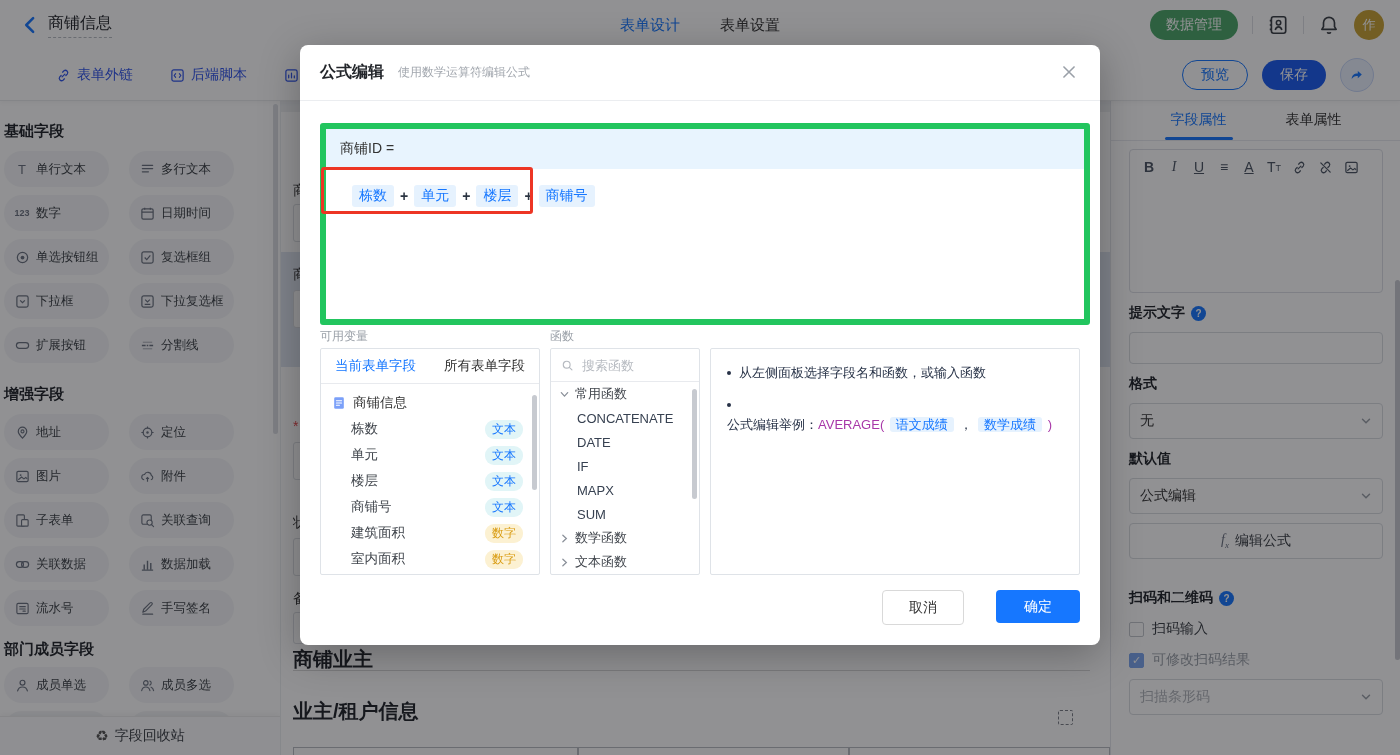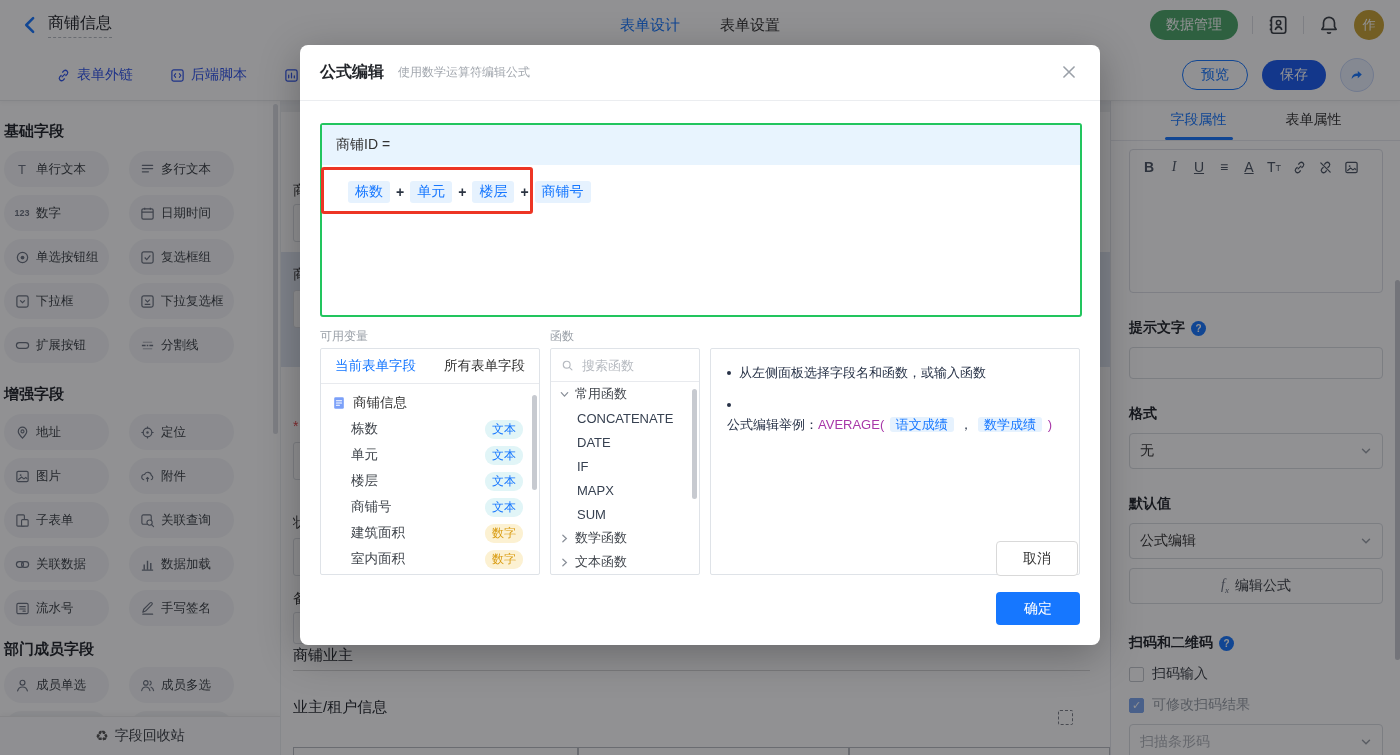--- a/index.html
+++ b/index.html
@@ -49,41 +49,41 @@
 
   
   .canvas{position:absolute;left:280px;top:100px;width:830px;height:655px;background:#eef0f3;overflow:hidden;}
   .paper{position:absolute;left:0;top:12px;width:830px;height:643px;background:#fff;}
   .cv-label{position:absolute;left:13px;font-size:14px;color:#333;}
   .cv-input{position:absolute;left:13px;width:760px;height:36px;background:#fff;border:1px solid #dcdfe4;border-radius:3px;}
   .cv-selected{position:absolute;left:0;width:830px;height:115px;background:#dfe5f0;}
   .req{color:#e5484d;margin-right:2px;}
   .cv-chip-green{position:absolute;left:7px;top:9px;width:26px;height:18px;background:#57b75c;border-radius:3px;}
   .cv-divider{position:absolute;left:13px;width:797px;height:1px;background:#d8d8d8;}
-  .cv-sec{position:absolute;left:13px;font-size:15px;font-weight:400;color:#1f2329;}
+  .cv-sec{position:absolute;left:13px;font-size:20px;font-weight:700;color:#1f2329;}
   .corner-ic{position:absolute;width:13px;height:13px;border:1px dashed #7a7f87;border-radius:2px;}
   .cv-cell{position:absolute;top:647px;height:12px;background:#fdfdfd;border:1px solid #b9bcc1;}
 
   
   .rightpanel{position:absolute;left:1110px;top:100px;width:290px;height:655px;background:#fff;border-left:1px solid #e4e6eb;z-index:5;}
   .rp-tabs{height:40px;display:flex;align-items:center;justify-content:space-around;padding:0 30px;border-bottom:1px solid #e8eaee;}
   .rp-tab{font-size:14px;color:#333;position:relative;height:40px;display:flex;align-items:center;cursor:pointer;}
   .rp-tab.active{color:#1677ff;}
   .rp-tab.active::after{content:"";position:absolute;left:-6px;right:-6px;bottom:0;height:3px;background:#1677ff;border-radius:2px;}
   .rp-body{padding:8px 18px 0;}
   .editor-box{border:1px solid #dcdfe6;border-radius:4px;height:142px;}
   .editor-tools{display:flex;align-items:center;gap:11px;padding:9px 12px 7px;}
   .tool{font-size:14px;color:#4b5563;cursor:pointer;min-width:14px;text-align:center;}
   .tool svg{width:15px;height:15px;}
   .t-bold{font-weight:bold;}
   .t-italic{font-style:italic;font-family:"Liberation Serif",serif;}
   .t-underline{text-decoration:underline;}
   .t-font-color{text-decoration:underline;}
   .t-font-size::after{content:"T";font-size:9px;vertical-align:1px;}
-  .rp-label{margin-top:26px;font-size:14px;font-weight:600;color:#1f2329;display:flex;align-items:center;gap:6px;}
+  .rp-label{margin-top:11px;font-size:14px;font-weight:600;color:#1f2329;display:flex;align-items:center;gap:6px;}
   .help-dot{width:15px;height:15px;border-radius:50%;background:#1677ff;color:#fff;font-size:10px;display:inline-flex;align-items:center;justify-content:center;cursor:pointer;}
   .rp-input{margin-top:10px;width:100%;height:32px;border:1px solid #d9dce1;border-radius:4px;background:#fff;box-sizing:border-box;padding:0 8px;font-size:13px;}
   .rp-select{margin-top:10px;height:34px;border:1px solid #d9dce1;border-radius:4px;display:flex;align-items:center;justify-content:space-between;padding:0 10px;font-size:14px;color:#333;cursor:pointer;background:#fff;}
   .rp-select .chev{width:12px;height:12px;color:#9aa0a8;}
   .rp-select.disabled{color:#b0b4ba;}
   .fx-btn{margin-top:9px;height:34px;border:1px solid #d9dce1;border-radius:4px;display:flex;align-items:center;justify-content:center;gap:6px;font-size:14px;color:#3a3f45;cursor:pointer;background:#fff;}
   .fx-g{font-family:"Liberation Serif",serif;font-style:italic;color:#6b7280;}
   .fx-g sub{font-size:9px;}
   .cb-row{margin-top:13px;display:flex;align-items:center;gap:8px;font-size:14px;color:#3a3f45;cursor:pointer;}
   .cb{width:15px;height:15px;border:1px solid #c3c7cd;border-radius:2px;background:#fff;box-sizing:border-box;flex:none;}
@@ -93,21 +93,21 @@
 
   
   .dim{position:absolute;inset:0;background:rgba(10,12,16,0.45);z-index:40;}
 
   
   .modal{position:absolute;left:300px;top:45px;width:800px;height:600px;background:#fff;border-radius:8px;box-shadow:0 10px 40px rgba(0,0,0,.28);z-index:50;}
   .m-header{height:55px;display:flex;align-items:center;border-bottom:1px solid #ebedf0;padding:0 20px;}
   .m-title{font-size:16px;font-weight:bold;color:#23262b;}
   .m-sub{margin-left:14px;font-size:12px;color:#a2a7ae;}
   .m-close{position:absolute;right:22px;top:18px;width:18px;height:18px;color:#9aa0a8;cursor:pointer;}
-  .formula-box{position:absolute;left:20px;top:78px;width:758px;height:190px;border:2px solid #22c55e;border-radius:3px;background:#fff;cursor:text;}
+  .formula-box{position:absolute;left:20px;top:78px;width:758px;height:190px;border:6px solid #22c55e;border-radius:3px;background:#fff;cursor:text;}
   .f-band{height:40px;background:#e8f4fe;display:flex;align-items:center;padding:0 14px;font-size:14px;color:#333;}
   .chip-row{display:flex;align-items:center;margin:16px 0 0 26px;}
   .chip{background:#e6f2fe;color:#1677ff;font-size:14px;padding:2px 7px;border-radius:3px;cursor:pointer;}
   .op{margin:0 6px;color:#2b3442;font-weight:600;font-size:14px;}
   .red-box{position:absolute;left:21px;top:122px;width:206px;height:41px;border:3px solid #ed3524;border-radius:3px;pointer-events:none;z-index:5;}
   .m-sec-label{position:absolute;font-size:12px;color:#9aa0a8;}
   .pane{position:absolute;top:303px;height:227px;border:1px solid #dfe3e8;border-radius:2px;background:#fff;box-sizing:border-box;overflow:hidden;}
   .var-pane{left:20px;width:220px;}
   .var-tabs{height:34px;display:flex;align-items:center;justify-content:space-around;border-bottom:1px solid #e8eaee;font-size:13.5px;}
   .var-tab{color:#333;cursor:pointer;}
@@ -126,21 +126,21 @@
   .fn-search input{border:none;outline:none;width:100%;font-size:13px;background:transparent;font-family:inherit;}
   .fn-search input::placeholder{color:#b6bac0;}
   .fgroup{display:flex;align-items:center;gap:5px;height:24px;padding:0 8px;font-size:13px;color:#40454c;cursor:pointer;}
   .fgroup .chev{width:11px;height:11px;color:#8a9099;}
   .fitem{height:24px;display:flex;align-items:center;padding-left:26px;font-size:13px;color:#374151;cursor:pointer;}
   .help-pane{left:410px;width:370px;padding:14px 16px;}
   .h-line{display:flex;align-items:flex-start;gap:8px;font-size:13px;color:#273247;margin-bottom:12px;line-height:20px;flex-wrap:wrap;}
   .h-bullet{width:4px;height:4px;border-radius:50%;background:#273247;margin-top:8px;flex:none;}
   .h-chip{background:#e6f2fe;color:#1677ff;padding:0 6px;border-radius:3px;margin:0 2px;}
   .h-fn{color:#a838a8;}
-  .m-footer{position:absolute;right:20px;bottom:20px;display:flex;gap:16px;flex-direction:column;}
+  .m-footer{position:absolute;right:20px;bottom:20px;display:flex;gap:32px;}
   .btn-cancel{width:80px;height:33px;border:1px solid #d9d9d9;border-radius:4px;background:#fff;font-size:14px;color:#333;cursor:pointer;display:flex;align-items:center;justify-content:center;}
   .btn-ok{width:84px;height:33px;border:none;border-radius:4px;background:#1677ff;font-size:14px;color:#fff;cursor:pointer;display:flex;align-items:center;justify-content:center;}
 </style>
 </head>
 <body>
 
 <div id="app">
 
   <header class="topbar">
     <span class="back-btn">

